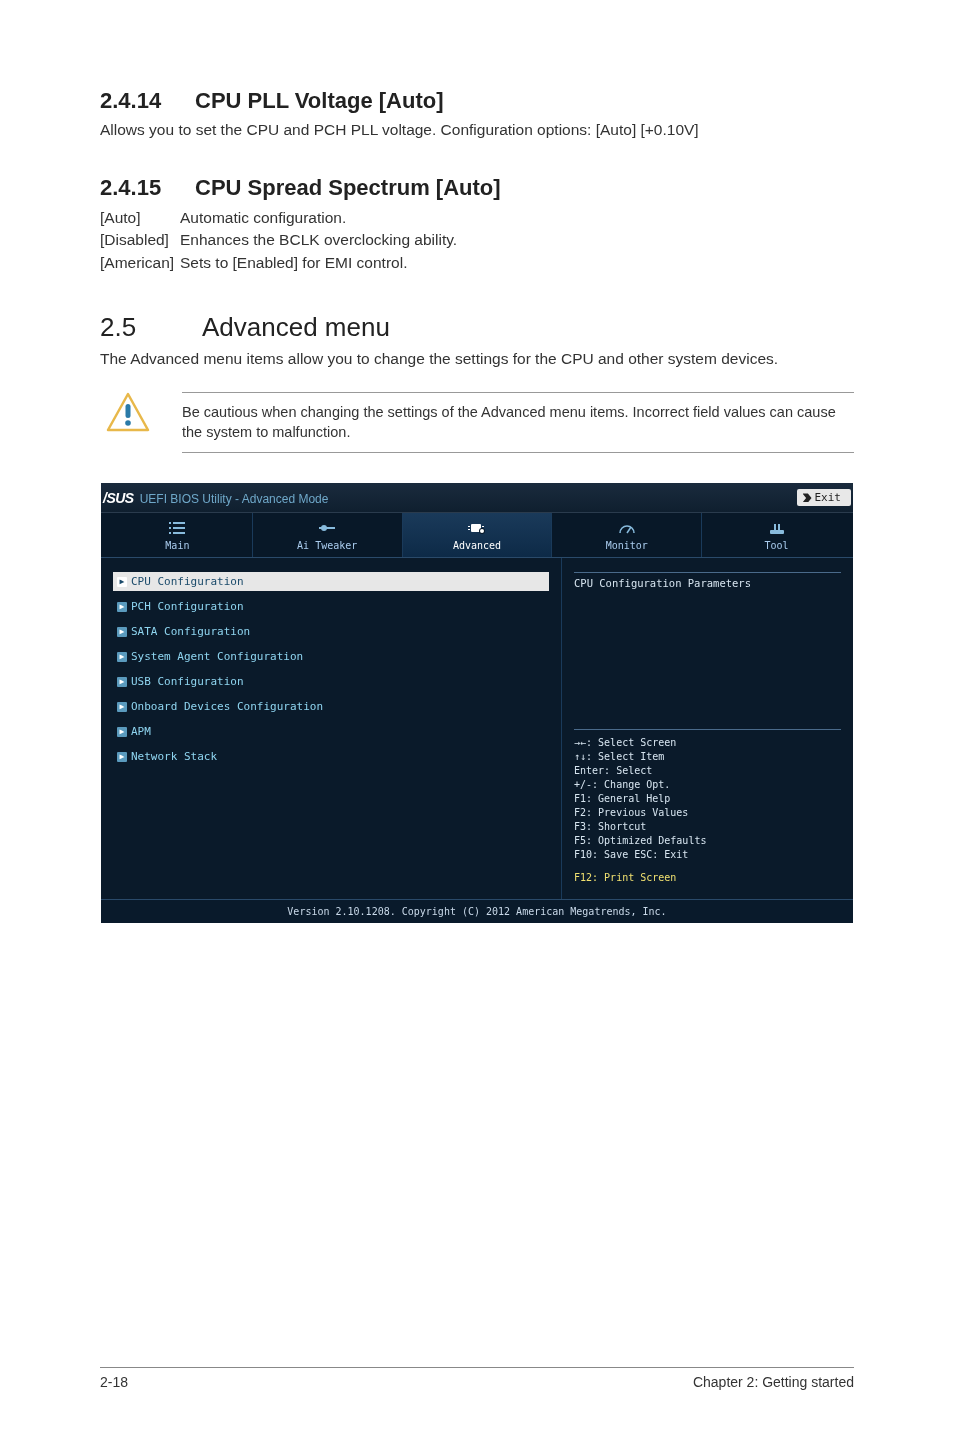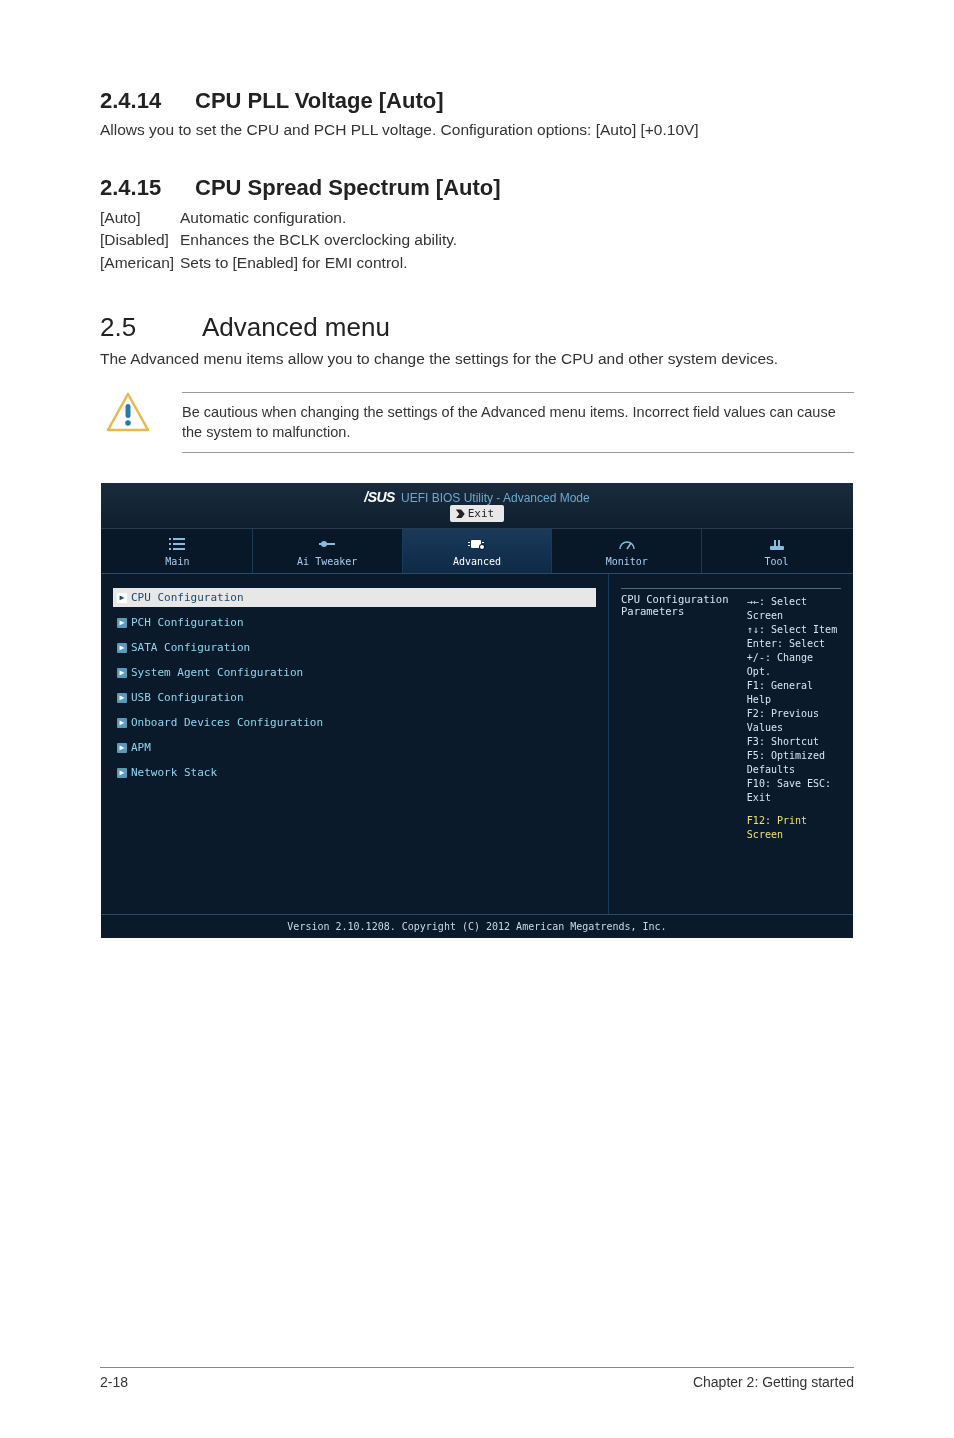--- a/index.html
+++ b/index.html
@@ -73,26 +73,25 @@
     width: 752px;
     margin: 0 auto;
     background: #0a1a2a;
     font-family: "Lucida Console", Monaco, monospace;
     font-size: 11px;
     color: #cde;
     position: relative;
   }
   .bios-titlebar {
     background: linear-gradient(#1a2b3d, #0f1f2f);
-    padding: 6px 19px;
+    padding: 6px 2px;
     display: flex;
     align-items: center;
     justify-content: space-between;
     border-bottom: 1px solid #2a3b4d;
-    flex-direction: column;
   }
   .bios-title {
     display: flex;
     align-items: baseline;
     gap: 6px;
   }
   .bios-logo {
     font-weight: bold;
     font-style: italic;
     color: #fff;
@@ -178,26 +177,27 @@
     background: #5a9abd;
     color: #fff;
     text-align: center;
     line-height: 10px;
     font-size: 8px;
     border-radius: 1px;
   }
   .bios-item.selected .arrow { background: #fff; color: #1a4a6a; }
 
   .bios-right {
-    width: 245px;
+    width: 292px;
     padding: 14px 12px;
     font-size: 10px;
     color: #d7e5f0;
     border-left: 1px solid #1a3a5a;
     display: flex;
+    flex-direction: column;
   }
   .bios-right .help-title {
     border-top: 1px solid #4a6a8a;
     padding-top: 4px;
     margin-bottom: 140px;
     font-size: 10.5px;
   }
   .bios-shortcuts {
     border-top: 1px solid #4a6a8a;
     padding-top: 6px;

